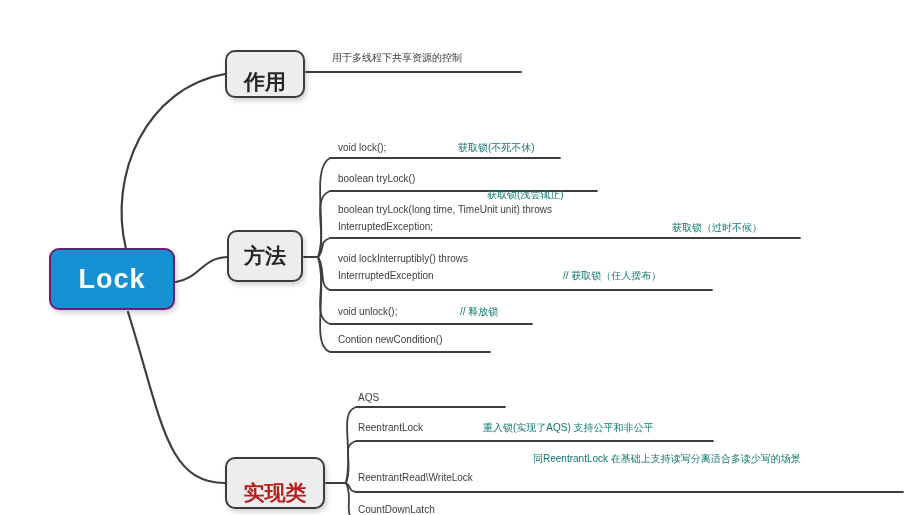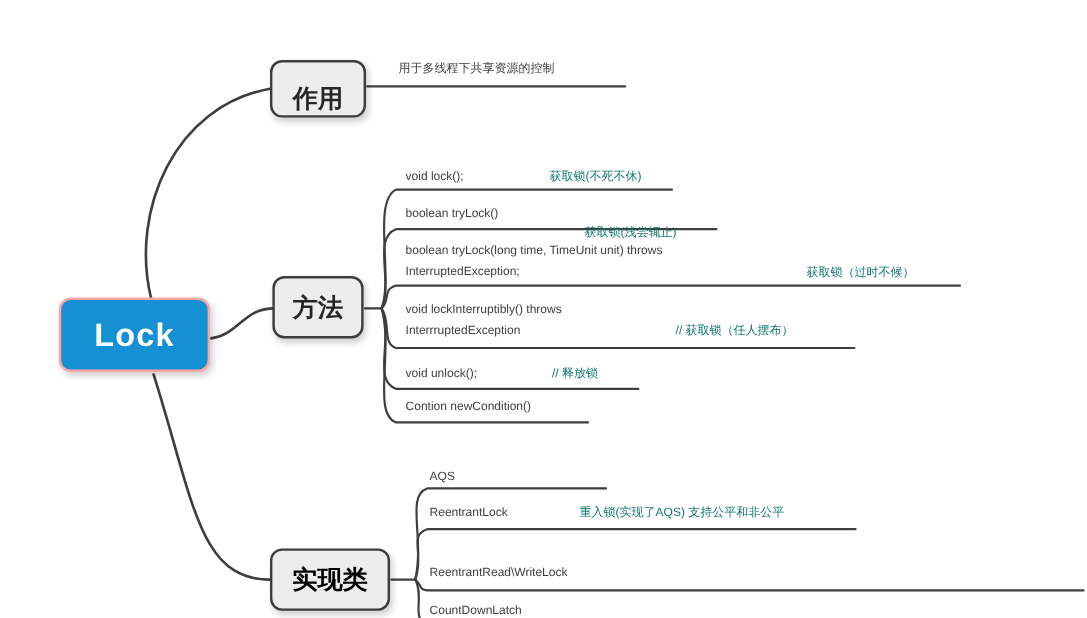--- a/index.html
+++ b/index.html
@@ -17,33 +17,33 @@
     display: flex;
     align-items: center;
     justify-content: center;
     box-sizing: border-box;
     border-radius: 10px;
     box-shadow: 2px 3px 5px rgba(0,0,0,0.18);
   }
   .root {
     left: 49px; top: 248px; width: 126px; height: 62px;
     background: #1591d3;
-    border: 2px solid #fca5a5;
+    border: 2px solid #701a75;
     color: #ffffff;
     font-size: 27px; font-weight: 700; letter-spacing: 1px;
   }
   .topic {
     background: #ededed;
     border: 2.5px solid #3c3c3c;
     color: #262626;
     font-size: 21px; font-weight: 700;
   }
   .topic-purpose { left: 225px; top: 50px;  width: 80px;  height: 48px; align-items: flex-end; }
   .topic-methods { left: 227px; top: 230px; width: 76px;  height: 52px; }
-  .topic-impl    { left: 225px; top: 457px; width: 100px; height: 52px; color: #000000; }
+  .topic-impl    { left: 225px; top: 457px; width: 100px; height: 52px; color: #b91c1c; align-items: flex-end; }
   .leaf {
     position: absolute;
     font-size: 10px;
     color: #3d3d3d;
     white-space: pre-line;
     line-height: 17px;
   }
   .note { color: #0f766e; }
   .wrapnote { width: 348px; white-space: normal; }
 </style>
@@ -113,16 +113,17 @@
   <div class="leaf note" style="left:460px; top:303px;">// 释放锁</div>
 
   <div class="leaf" style="left:338px; top:331px;">Contion newCondition()</div>
 
   <div class="leaf" style="left:358px; top:389px;">AQS</div>
 
   <div class="leaf" style="left:358px; top:419px;">ReentrantLock</div>
   <div class="leaf note" style="left:483px; top:419px;">重入锁(实现了AQS) 支持公平和非公平</div>
 
   <div class="leaf" style="left:358px; top:469px;">ReentrantRead\WriteLock</div>
+  <div class="leaf note wrapnote" style="left:533px; top:450px;">同ReentrantLock 在基础上支持读写分离适合多读少写的场景</div>
 
   <div class="leaf" style="left:358px; top:501px;">CountDownLatch</div>
 
 </div>
 
 </body></html>

